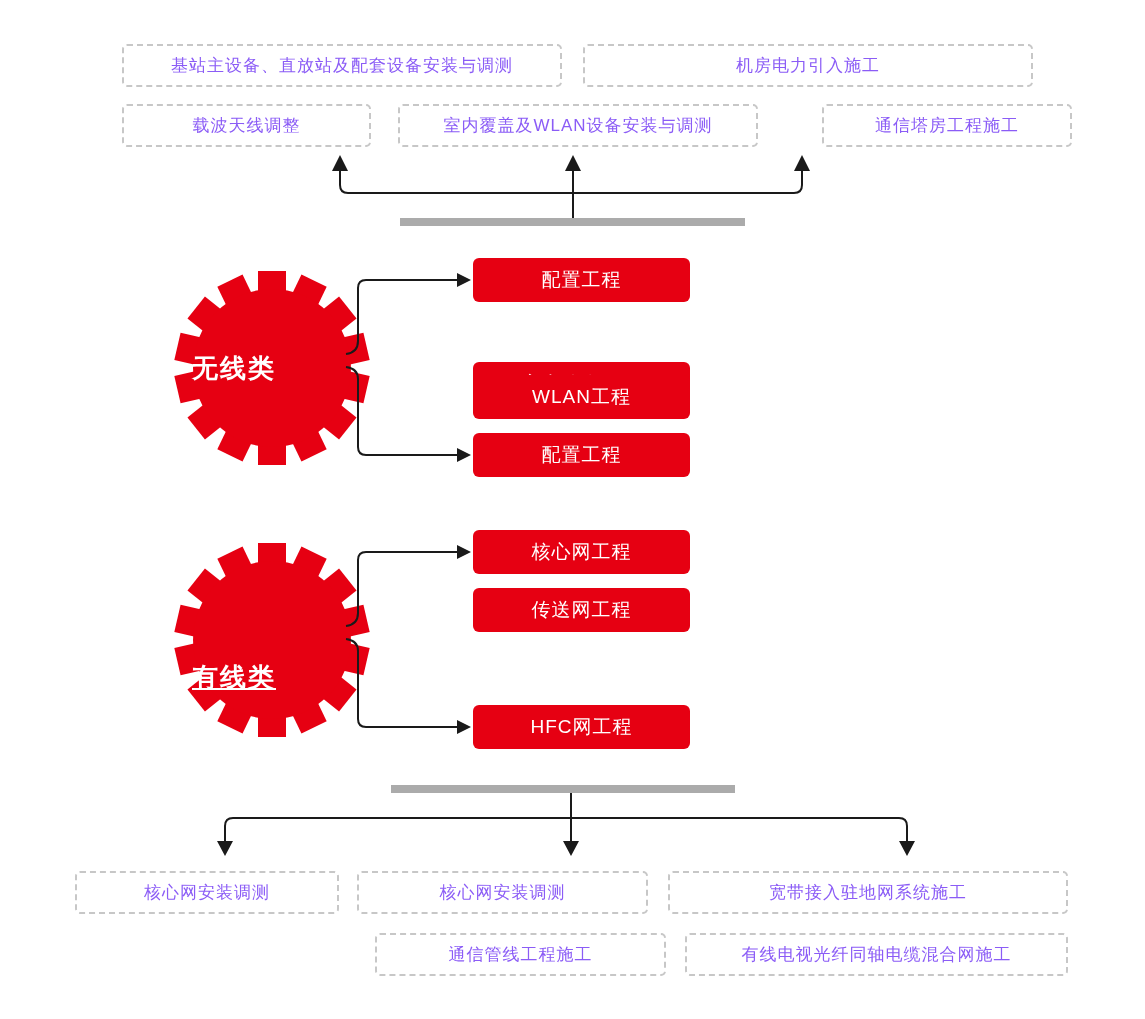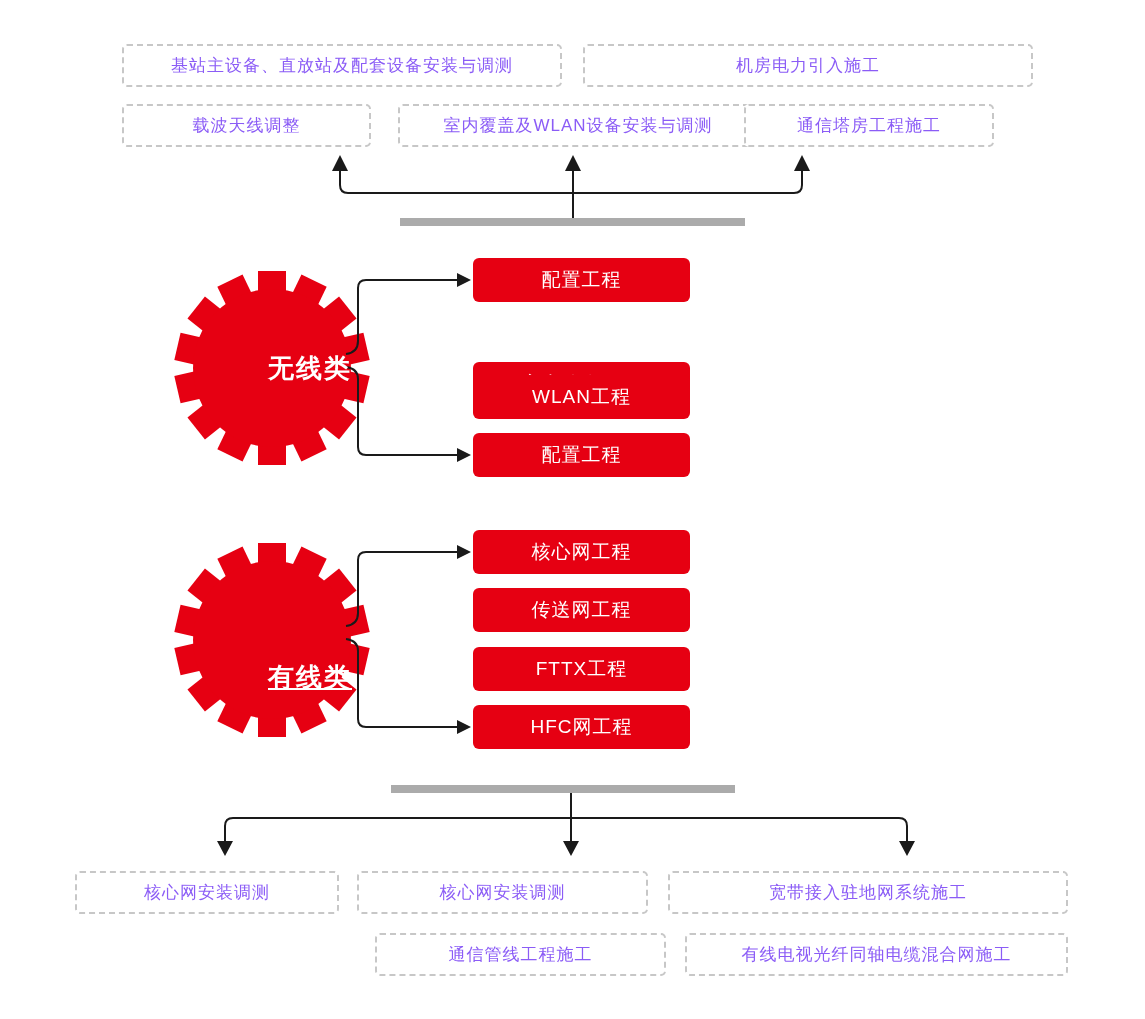--- a/index.html
+++ b/index.html
@@ -39,21 +39,21 @@
     display: flex;
     align-items: center;
     justify-content: center;
     color: #ffffff;
     font-size: 19px;
     letter-spacing: 1px;
   }
   .gear-label {
     position: absolute;
     width: 160px;
-    text-align: right;
+    text-align: left;
     color: #ffffff;
     font-size: 26px;
     font-weight: bold;
     letter-spacing: 2px;
     pointer-events: none;
   }
   .conn { stroke: #1a1a1a; stroke-width: 2; fill: none; }
   .arrowhead { fill: #1a1a1a; stroke: none; }
   .graybar { fill: #ababab; stroke: none; }
   .gear { fill: #e60012; stroke: none; }
@@ -111,34 +111,33 @@
       <polygon class="arrowhead" points="217,841 233,841 225,856"></polygon>
       <polygon class="arrowhead" points="563,841 579,841 571,856"></polygon>
       <polygon class="arrowhead" points="899,841 915,841 907,856"></polygon>
     </g>
   </svg>
 
   <div class="dashed-box" style="left:122px; top:44px; width:440px; height:43px;">基站主设备、直放站及配套设备安装与调测</div>
   <div class="dashed-box" style="left:583px; top:44px; width:450px; height:43px;">机房电力引入施工</div>
   <div class="dashed-box" style="left:122px; top:104px; width:249px; height:43px;">载波天线调整</div>
   <div class="dashed-box" style="left:398px; top:104px; width:360px; height:43px;">室内覆盖及WLAN设备安装与调测</div>
-  <div class="dashed-box" style="left:744px; top:104px; width:250px; height:43px;font-family:Liberation Mono, monospace;">通信塔房工程施工</div>
+  <div class="dashed-box" style="left:822px; top:104px; width:250px; height:43px;font-family:Liberation Mono, monospace;">通信塔房工程施工</div>
 
   <div class="gear-label" style="left:192px; top:351px;">无线类</div>
 
   <div class="red-box" style="left:473px; top:258px;">配置工程</div>
   <div class="red-box" style="left:473px; top:316px;margin-top:46px;">室内分布工程</div>
   <div class="red-box" style="left:473px; top:375px;">WLAN工程</div>
   <div class="red-box" style="left:473px; top:433px;">配置工程</div>
 
   <div class="gear-label" style="left:192px; top:660px;text-decoration:underline;">有线类</div>
 
   <div class="red-box" style="left:473px; top:530px;">核心网工程</div>
   <div class="red-box" style="left:473px; top:588px;">传送网工程</div>
-  <div class="red-box" style="left:473px; top:647px;">FTTX工程</div>
   <div class="red-box" style="left:473px; top:705px;">HFC网工程</div>
 
   <div class="dashed-box" style="left:75px; top:871px; width:264px; height:43px;">核心网安装调测</div>
   <div class="dashed-box" style="left:357px; top:871px; width:291px; height:43px;">核心网安装调测</div>
   <div class="dashed-box" style="left:668px; top:871px; width:400px; height:43px;">宽带接入驻地网系统施工</div>
   <div class="dashed-box" style="left:375px; top:933px; width:291px; height:43px;">通信管线工程施工</div>
   <div class="dashed-box" style="left:685px; top:933px; width:383px; height:43px;">有线电视光纤同轴电缆混合网施工</div>
 
 </div>
 

